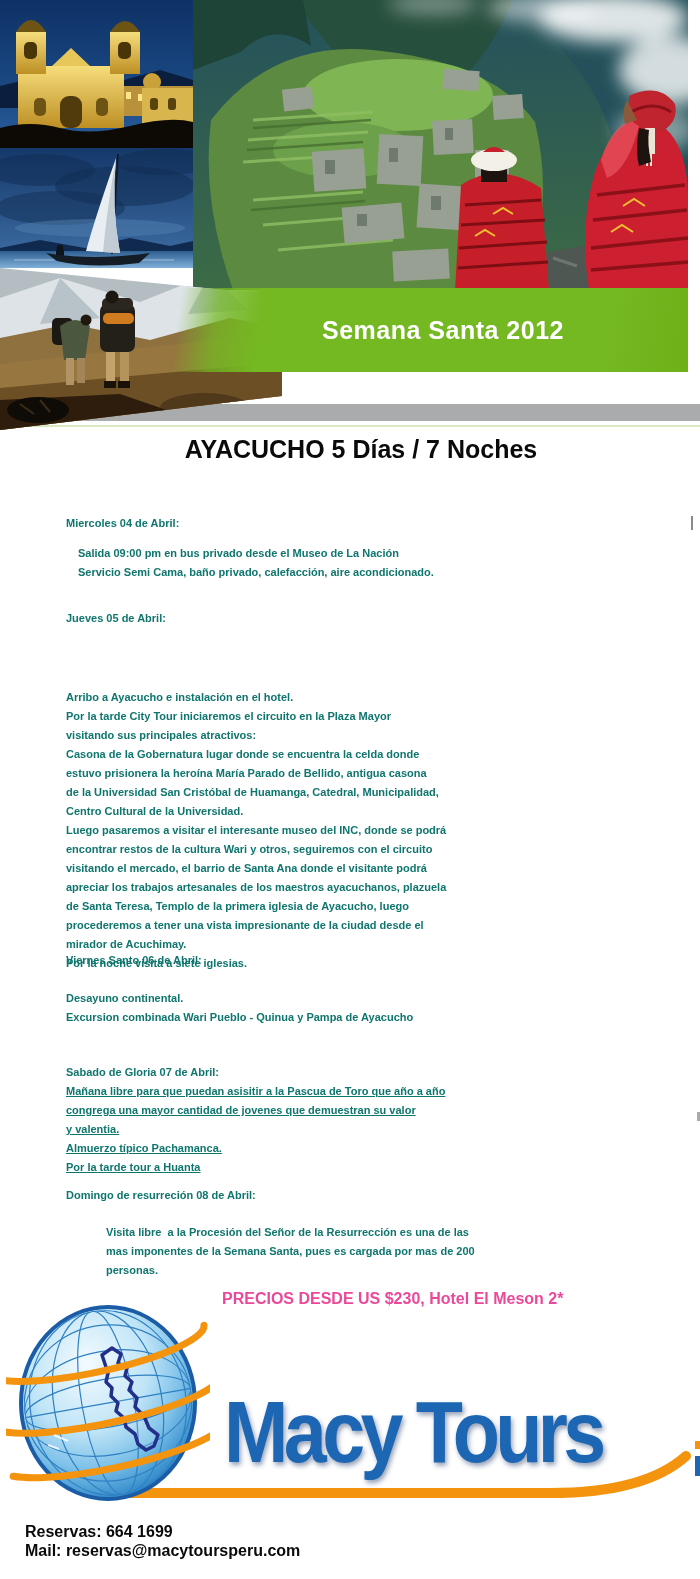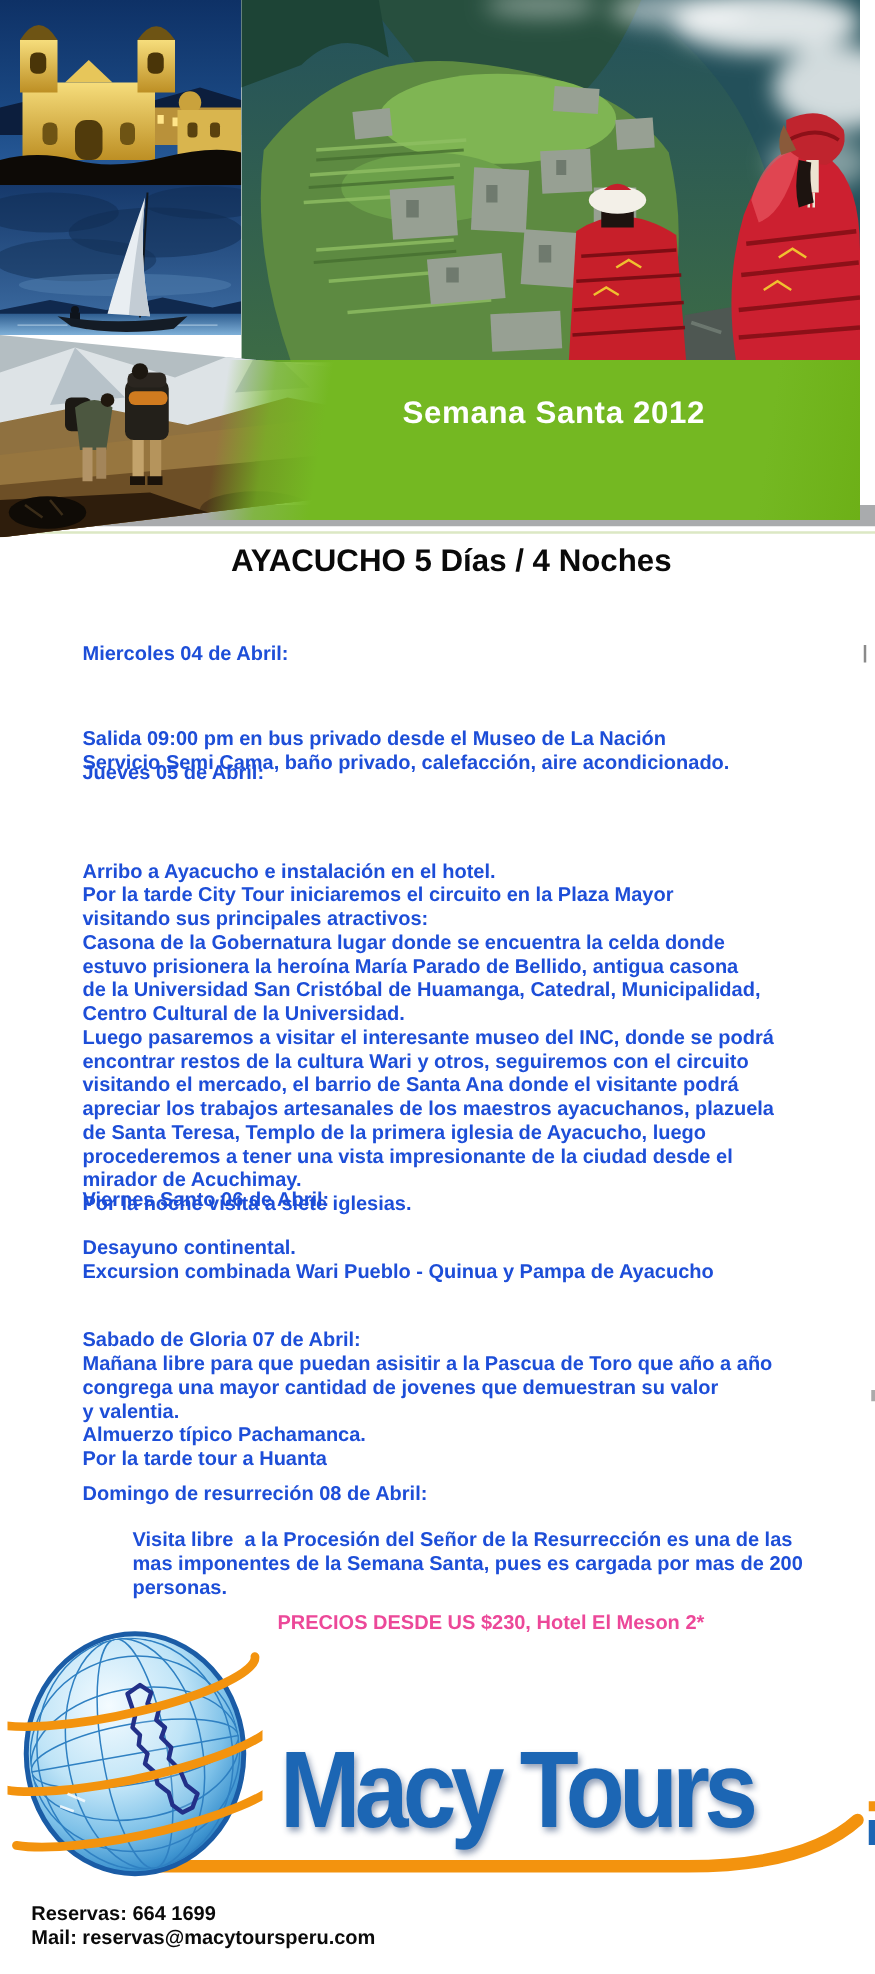--- a/index.html
+++ b/index.html
@@ -12,29 +12,29 @@
   .photo{position:absolute;overflow:hidden;}
   .photo-lima   {left:0;   top:0;   width:193px;height:148px;z-index:2;}
   .photo-boat   {left:0;   top:148px;width:193px;height:120px;z-index:2;}
   .photo-hikers {left:0;   top:268px;width:282px;height:162px;z-index:3;
                  clip-path:polygon(0 0,100% 17%,100% 79%,0 100%);}
   .photo-machu  {left:193px;top:0;  width:495px;height:290px;z-index:2;}
 
   .gray-bar {left:0;top:404px;width:700px;height:17px;background:#a9abad;z-index:1;}
   .pale-line{left:0;top:425px;width:700px;height:2px;background:#dce8c4;z-index:1;}
 
-  .green-banner{left:150px;top:288px;width:538px;height:128px;z-index:4;
+  .green-banner{left:150px;top:288px;width:538px;height:84px;z-index:4;
     background:linear-gradient(99deg,rgba(116,184,34,0) 6%,rgba(116,184,34,.75) 13%,#74b822 21%,#74b822 85%,#6db017 100%);}
   .banner-title{position:absolute;left:172px;top:28px;color:#ffffff;
     font-size:25px;font-weight:bold;letter-spacing:.5px;white-space:pre;}
 
   
   .page-title{left:0;top:435px;width:700px;text-align:center;padding-left:22px;box-sizing:border-box;
     font-size:25px;font-weight:bold;color:#0a0a0a;white-space:pre;}
-  .sec{left:66px;color:#1d4ed8;font-size:16px;line-height:19px;font-weight:bold;white-space:pre;}
+  .sec{left:66px;color:#0f766e;font-size:11px;line-height:19px;font-weight:bold;white-space:pre;}
   .price{left:222px;top:1290px;font-size:16px;font-weight:bold;color:#ec4899;white-space:pre;}
 
   
   .logo-block{left:0;top:1303px;width:700px;height:210px;z-index:2;}
   .globe{position:absolute;left:6px;top:0;}
   .swoosh{position:absolute;left:0;top:0;}
   .brand{position:absolute;left:224px;top:1388px;z-index:3;
     font-size:84px;line-height:84px;font-weight:bold;color:#1c66b4;letter-spacing:-5px;
     transform:scale(.92,1.04);transform-origin:left top;white-space:pre;
     text-shadow:2px 3px 5px rgba(15,45,95,.45);}
@@ -236,24 +236,24 @@
         <path d="M454 154 v12 m4 -12 v12" stroke="#ece4d2" stroke-width="2"></path>
         <path d="M446 128 Q442 150 446 166 L458 162 Q454 144 456 130 Z" fill="#1d1410"></path>
       </g>
     </svg>
   </div>
 
   <div class="abs green-banner">
     <span class="banner-title">Semana Santa 2012</span>
   </div>
 
-  <div class="abs page-title">AYACUCHO 5 Días / 4 Noches</div>
+  <div class="abs page-title">AYACUCHO 5 Días / 7 Noches</div>
 
   <div class="abs sec" style="top:514px;">Miercoles 04 de Abril:</div>
-  <div class="abs sec" style="top:582px;">Salida 09:00 pm en bus privado desde el Museo de La Nación
+  <div class="abs sec" style="top:544px;margin-left:12px;">Salida 09:00 pm en bus privado desde el Museo de La Nación
 Servicio Semi Cama, baño privado, calefacción, aire acondicionado.</div>
 
   <div class="abs sec" style="top:609px;">Jueves 05 de Abril:</div>
   <div class="abs sec" style="top:647px;margin-top:41px;">Arribo a Ayacucho e instalación en el hotel.
 Por la tarde City Tour iniciaremos el circuito en la Plaza Mayor
 visitando sus principales atractivos:
 Casona de la Gobernatura lugar donde se encuentra la celda donde
 estuvo prisionera la heroína María Parado de Bellido, antigua casona
 de la Universidad San Cristóbal de Huamanga, Catedral, Municipalidad,
 Centro Cultural de la Universidad.
@@ -264,21 +264,21 @@
 de Santa Teresa, Templo de la primera iglesia de Ayacucho, luego
 procederemos a tener una vista impresionante de la ciudad desde el
 mirador de Acuchimay.
 Por la noche visita a siete iglesias.</div>
 
   <div class="abs sec" style="top:951px;">Viernes Santo 06 de Abril:</div>
   <div class="abs sec" style="top:989px;">Desayuno continental.
 Excursion combinada Wari Pueblo - Quinua y Pampa de Ayacucho</div>
 
   <div class="abs sec" style="top:1063px;">Sabado de Gloria 07 de Abril:</div>
-  <div class="abs sec" style="top:1082px;">Mañana libre para que puedan asisitir a la Pascua de Toro que año a año
+  <div class="abs sec" style="top:1082px;text-decoration:underline;">Mañana libre para que puedan asisitir a la Pascua de Toro que año a año
 congrega una mayor cantidad de jovenes que demuestran su valor
 y valentia.
 Almuerzo típico Pachamanca.
 Por la tarde tour a Huanta</div>
 
   <div class="abs sec" style="top:1186px;">Domingo de resurreción 08 de Abril:</div>
   <div class="abs sec" style="top:1223px;margin-left:40px;">Visita libre  a la Procesión del Señor de la Resurrección es una de las
 mas imponentes de la Semana Santa, pues es cargada por mas de 200
 personas.</div>
 

